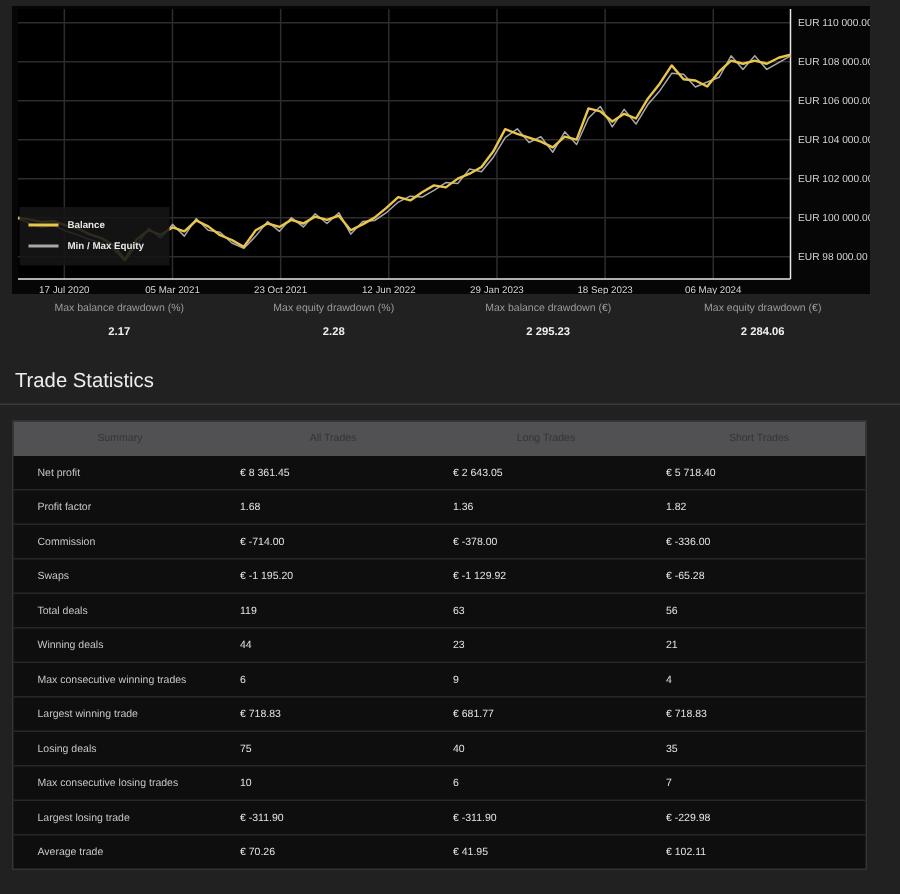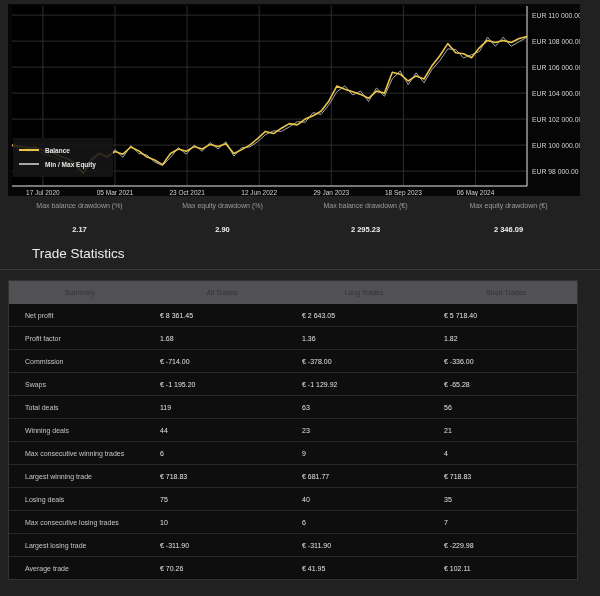--- a/index.html
+++ b/index.html
@@ -23,25 +23,25 @@
   .legend-row{display:flex;align-items:center;gap:6px;height:14px;}
   .legend-swatch{width:20px;height:2px;flex:0 0 auto;}
   .legend-label{color:#e6e6e6;font-size:6.5px;font-weight:bold;white-space:nowrap;}
   
   .stats-row{
     position:absolute;left:8px;top:201px;width:572px;
     display:grid;grid-template-columns:repeat(4,1fr);
   }
   .stat{ text-align:center; }
   .stat-label{color:#9b9b9b;font-size:7px;line-height:10px;}
-  .stat-value{color:#f0f0f0;font-size:7.5px;font-weight:bold;margin-top:14px;}
+  .stat-value{color:#f0f0f0;font-size:7.5px;font-weight:bold;margin-top:5px;}
   
   .section-title{
     position:absolute;left:10px;top:246px;
-    color:#ededed;font-size:13.5px;font-weight:400;margin-left:22px;
+    color:#ededed;font-size:13.5px;font-weight:400;
   }
   .section-divider{
     position:absolute;left:0;top:269px;width:600px;height:0;
     border-top:1px solid #3a3a3a;
   }
   
   .trade-table{
     position:absolute;left:8px;top:280px;width:570px;
     background:#0e0e0e;border:1px solid #333336;box-sizing:border-box;
   }
@@ -113,29 +113,29 @@
   </div>
 </div>
 
 <div class="stats-row" id="stats-row">
     <div class="stat">
       <div class="stat-label">Max balance drawdown (%)</div>
       <div class="stat-value">2.17</div>
     </div>
     <div class="stat">
       <div class="stat-label">Max equity drawdown (%)</div>
-      <div class="stat-value">2.90</div>
+      <div class="stat-value">2.28</div>
     </div>
     <div class="stat">
       <div class="stat-label">Max balance drawdown (€)</div>
       <div class="stat-value">2 295.23</div>
     </div>
     <div class="stat">
       <div class="stat-label">Max equity drawdown (€)</div>
-      <div class="stat-value">2 346.09</div>
+      <div class="stat-value">2 284.06</div>
     </div>
   </div>
 
 <div class="section-title">Trade Statistics</div>
 <div class="section-divider"></div>
 
 <div class="trade-table">
   <div class="t-header" id="table-header">
       <div class="hcell">Summary</div>
       <div class="hcell">All Trades</div>

